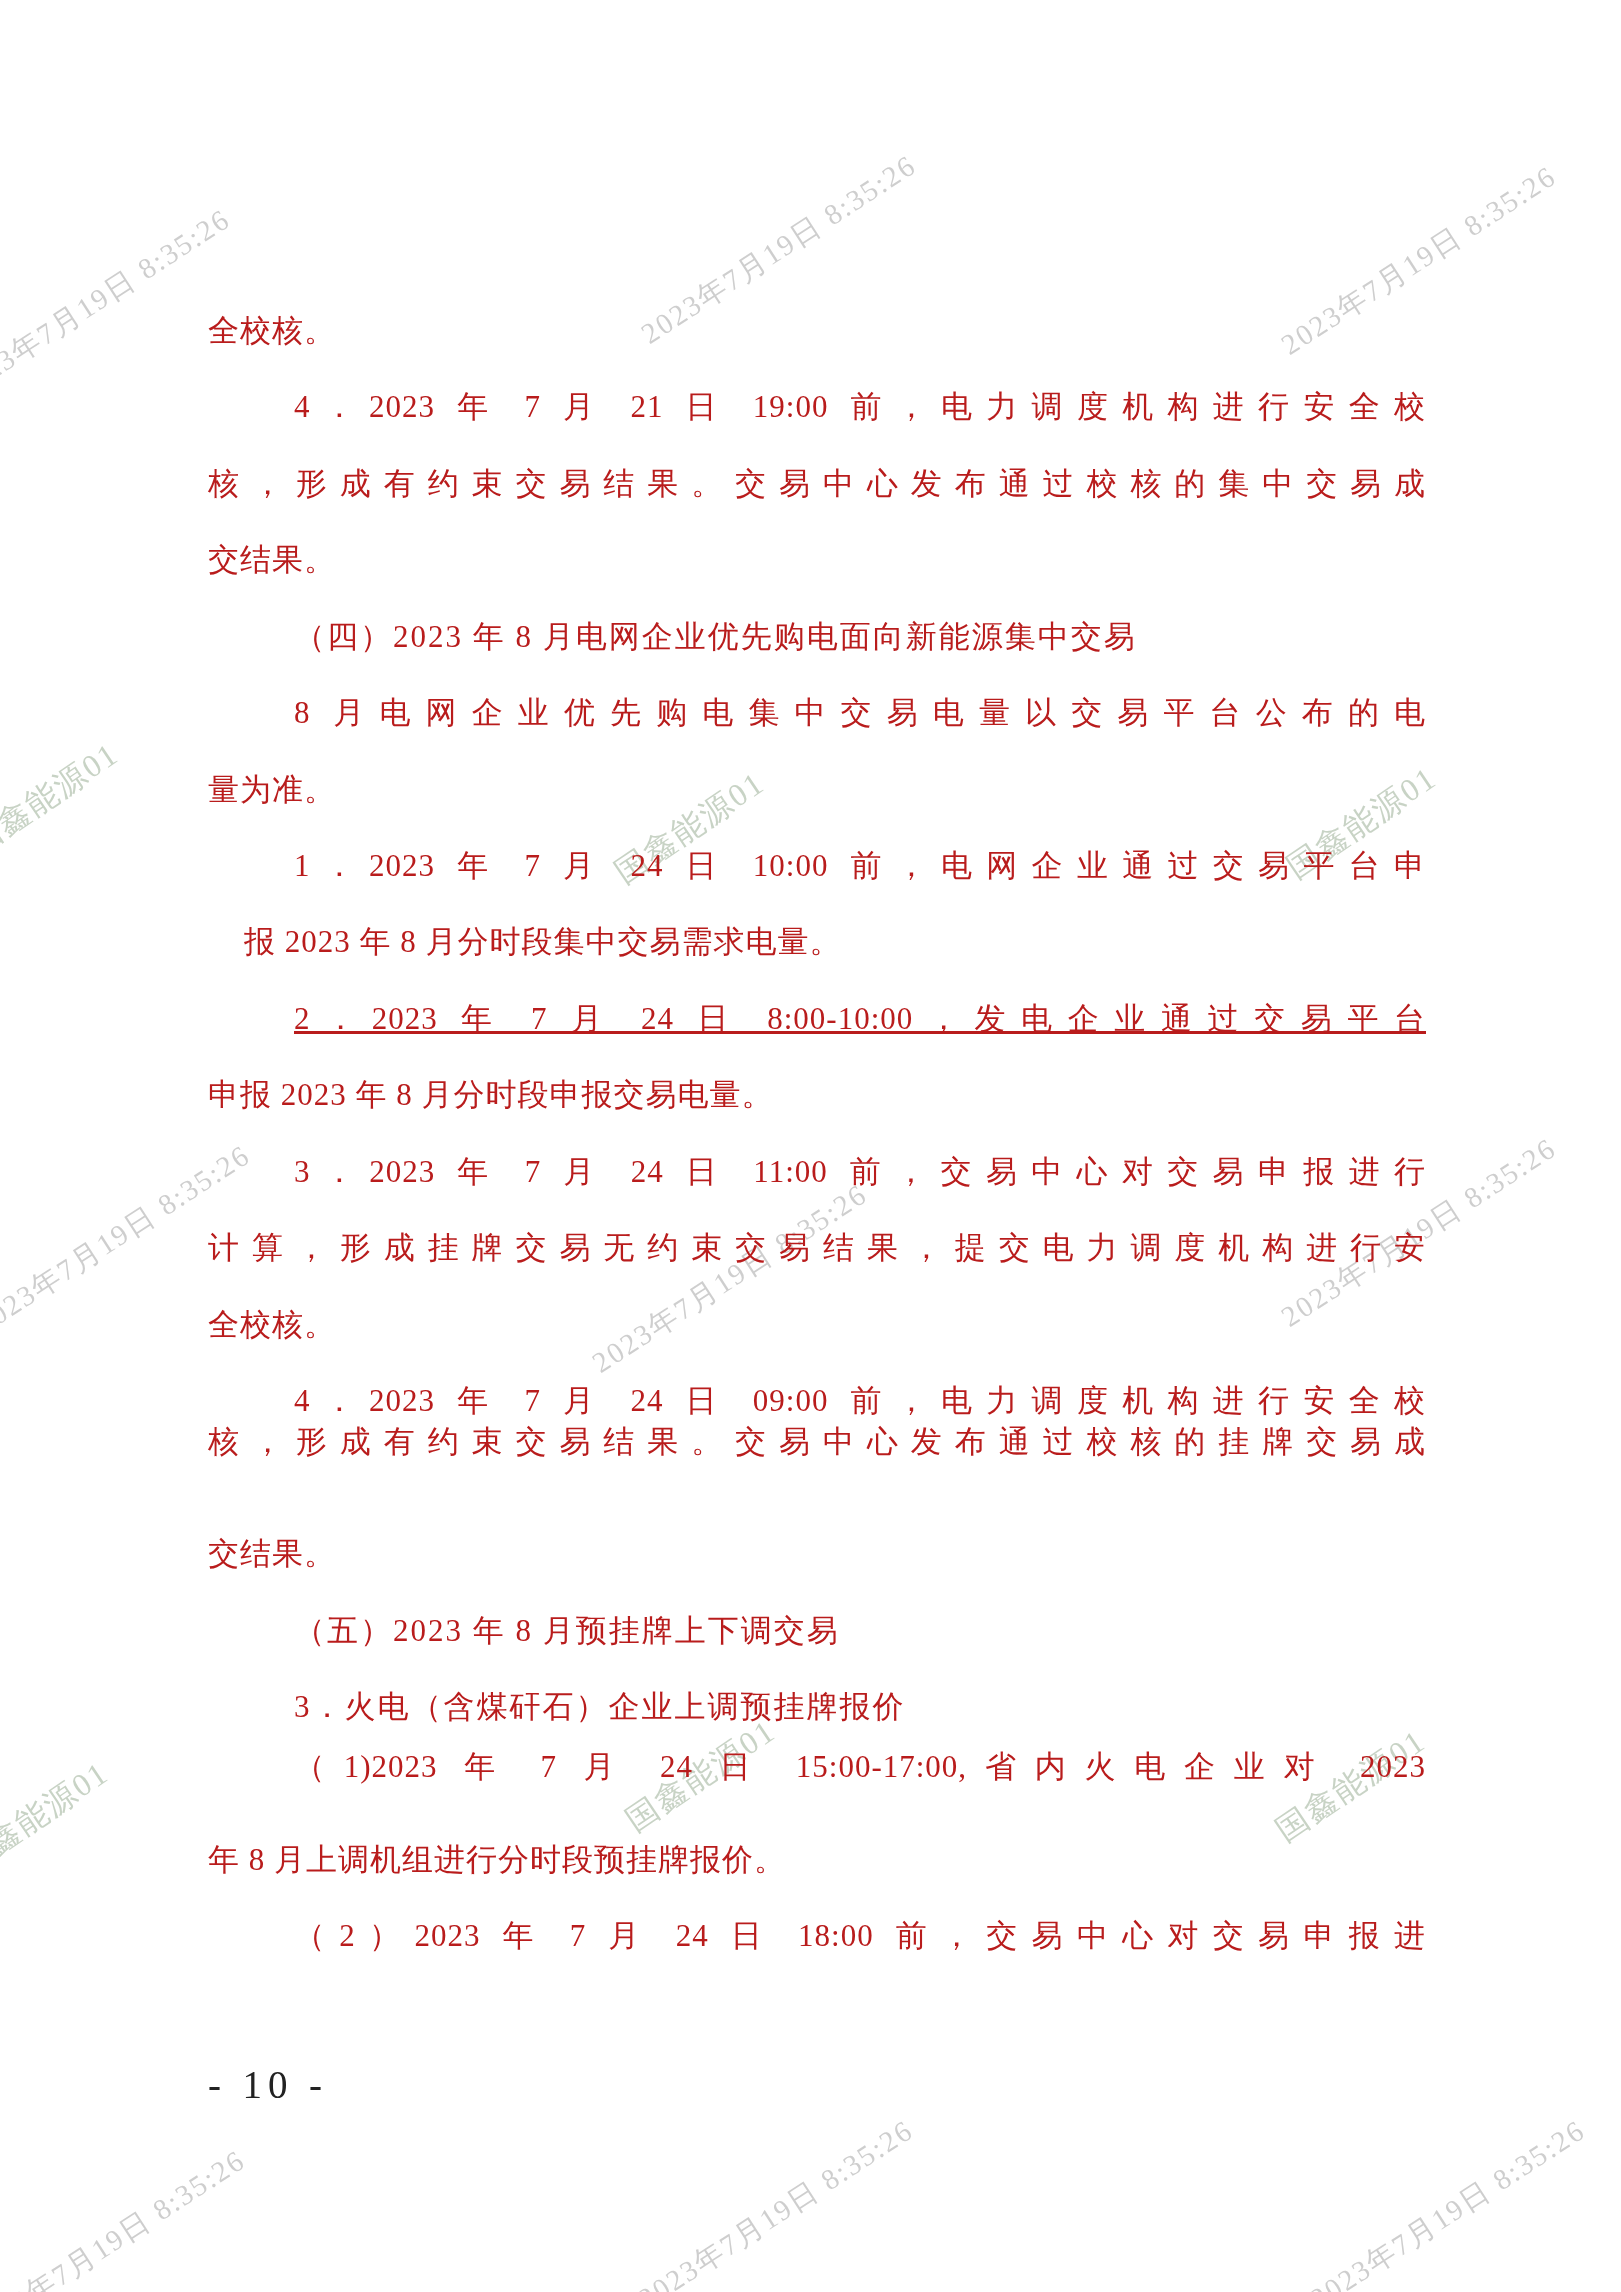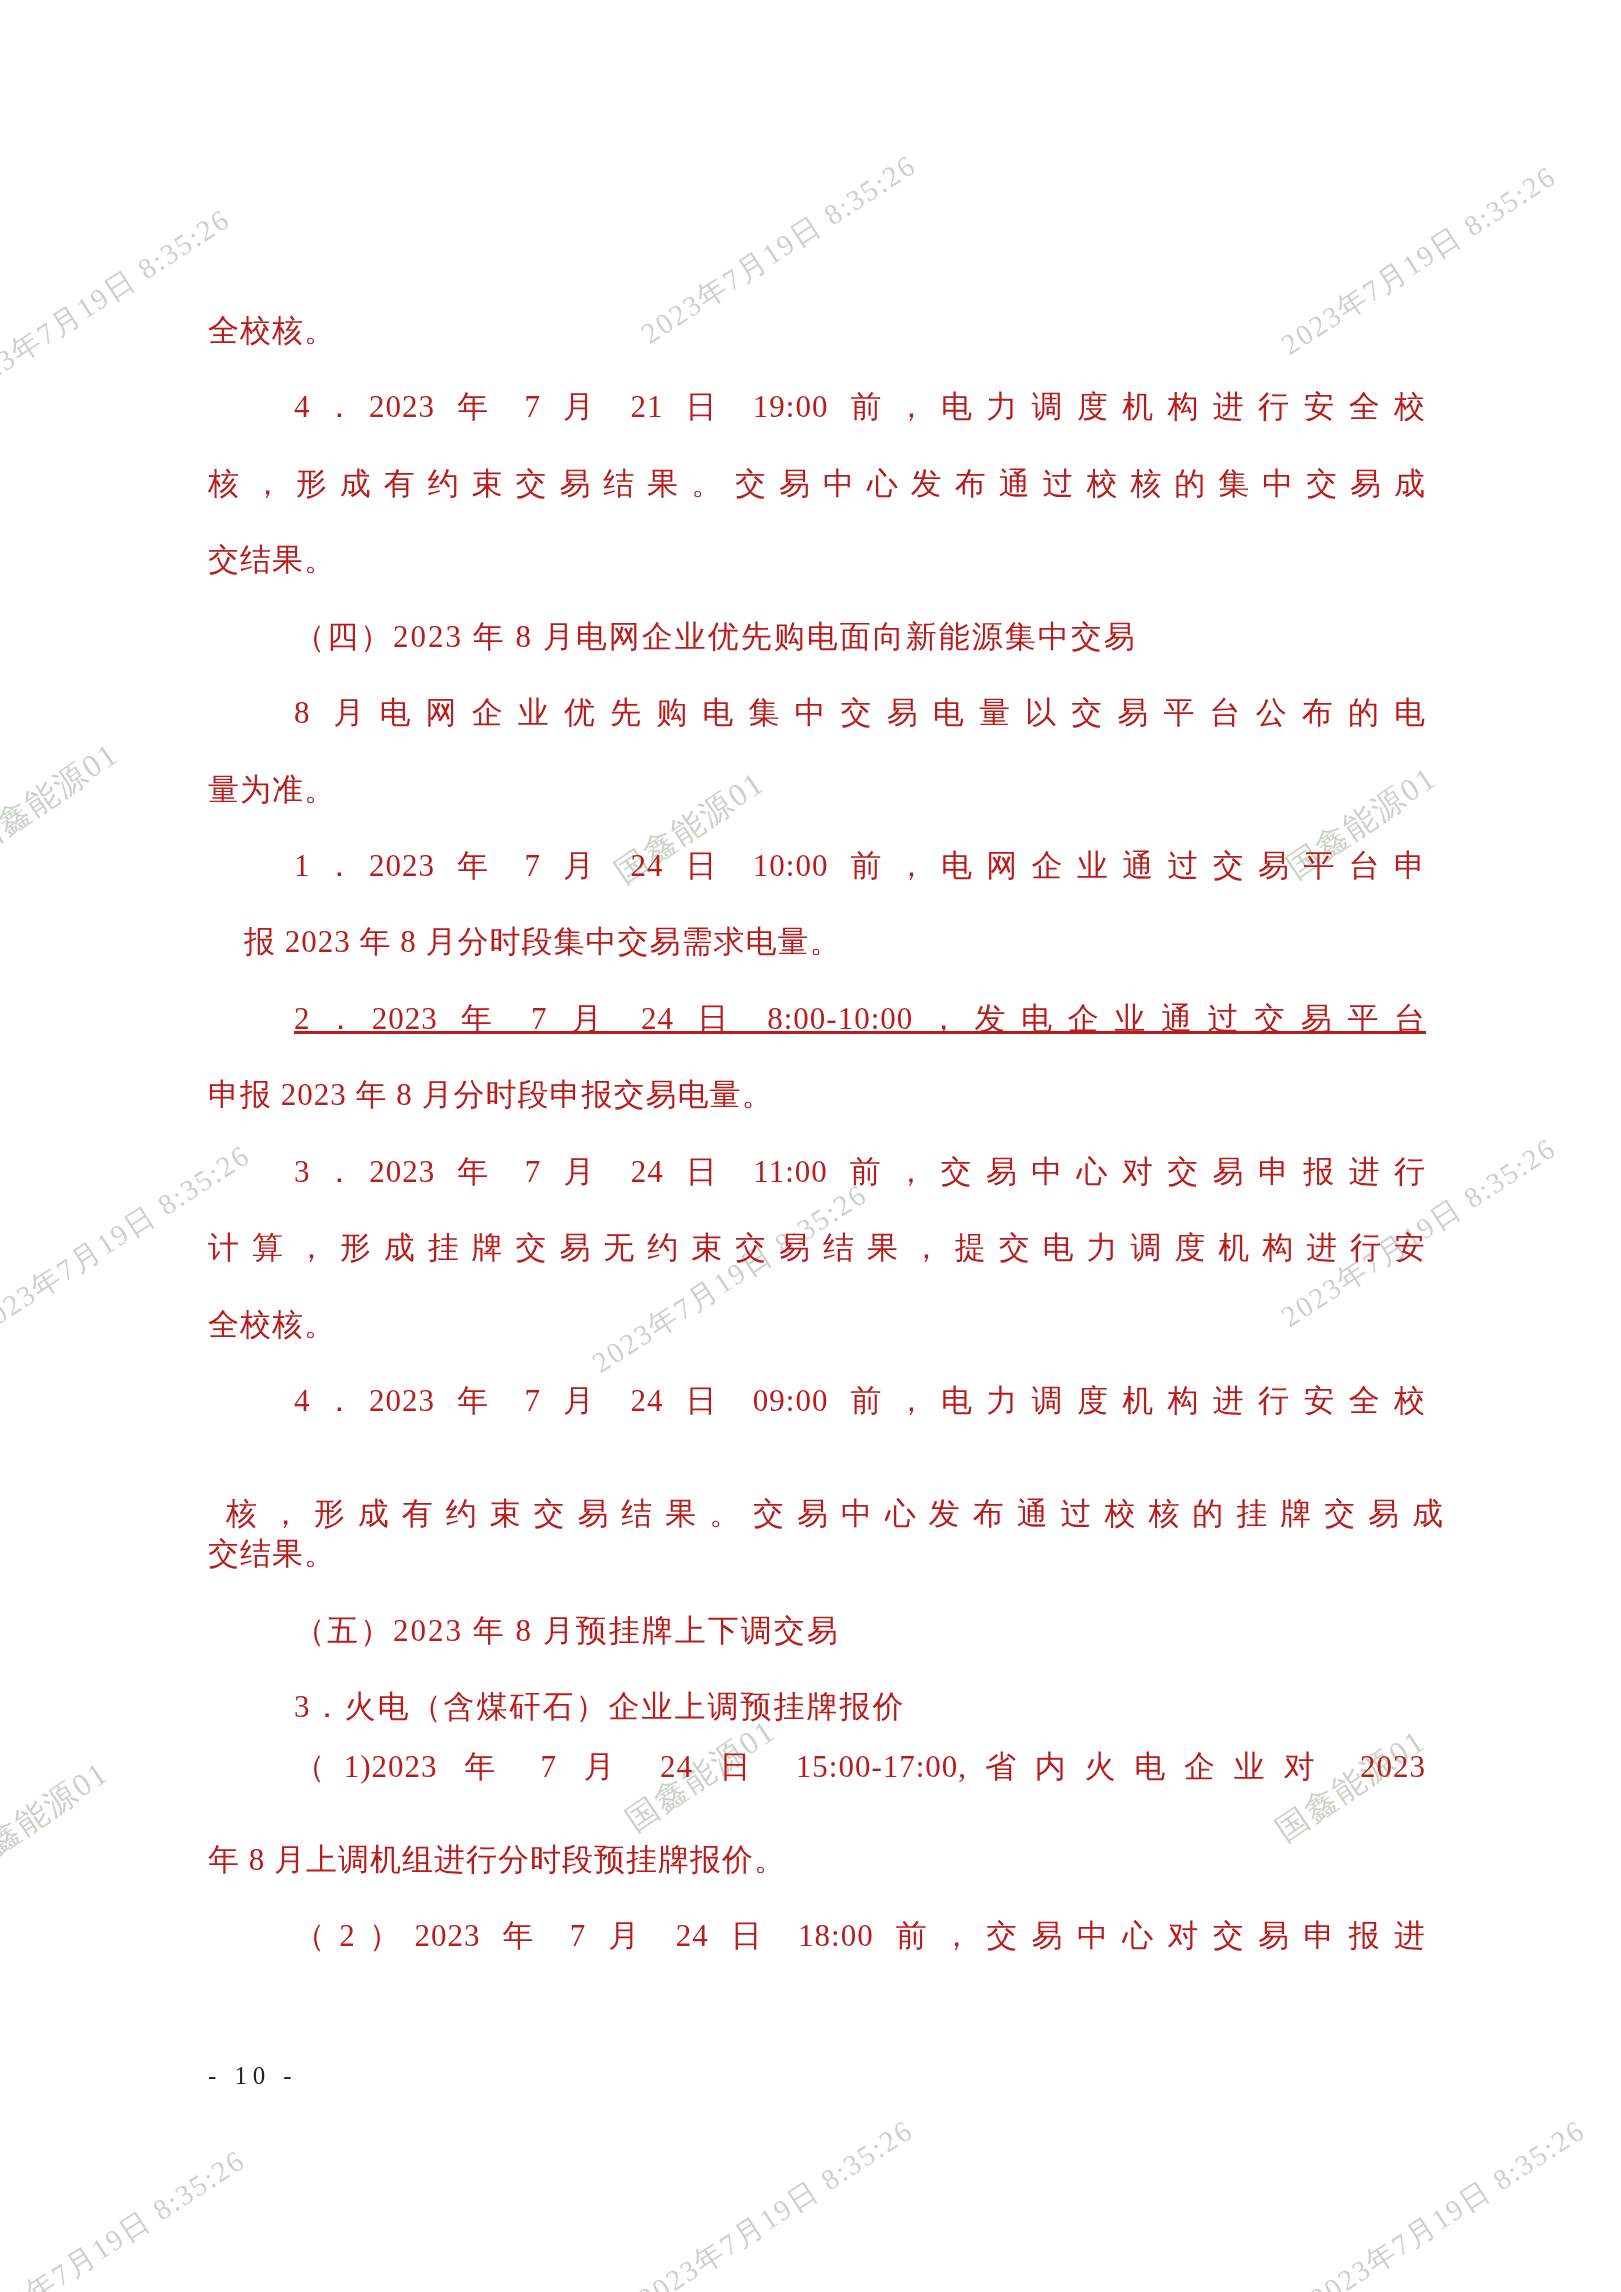--- a/index.html
+++ b/index.html
@@ -44,21 +44,21 @@
   }
   .wm-green{
     font-size:32px;
     letter-spacing:2px;
     transform:translate(-50%,-50%) rotate(-34deg);
     font-family:"Liberation Serif","DejaVu Serif",serif;
   }
   .page-number{
     position:absolute;
     left:208px;top:2062px;
-    font-size:25px;
+    font-size:39px;
     letter-spacing:5.9px;
     color:#222;
   }
 </style>
 </head>
 <body>
 
 <div class="page">
   <div id="watermarks-layer">
       <span class="wm wm-gray" style="left: 93px; top: 304px; color: rgba(165, 165, 165, 0.55);">2023年7月19日 8:35:26</span>
@@ -86,21 +86,21 @@
       <div class="line indent fill" style="top: 685px;">8 月电网企业优先购电集中交易电量以交易平台公布的电</div>
       <div class="line" style="top: 762px;">量为准。</div>
       <div class="line indent fill" style="top: 838px;">1．2023 年 7 月 24 日 10:00 前，电网企业通过交易平台申</div>
       <div class="line" style="top: 914px; margin-left: 36px;">报 2023 年 8 月分时段集中交易需求电量。</div>
       <div class="line indent fill" style="top: 991px; text-decoration: underline;">2．2023 年 7 月 24 日 8:00-10:00，发电企业通过交易平台</div>
       <div class="line" style="top: 1067px;">申报 2023 年 8 月分时段申报交易电量。</div>
       <div class="line indent fill" style="top: 1144px;">3．2023 年 7 月 24 日 11:00 前，交易中心对交易申报进行</div>
       <div class="line fill" style="top: 1220px;">计算，形成挂牌交易无约束交易结果，提交电力调度机构进行安</div>
       <div class="line" style="top: 1297px;">全校核。</div>
       <div class="line indent fill" style="top: 1373px;">4．2023 年 7 月 24 日 09:00 前，电力调度机构进行安全校</div>
-      <div class="line fill" style="top: 1486px; margin-left: 18px;">核，形成有约束交易结果。交易中心发布通过校核的挂牌交易成</div>
+      <div class="line fill" style="top: 1414px;">核，形成有约束交易结果。交易中心发布通过校核的挂牌交易成</div>
       <div class="line" style="top: 1526px;">交结果。</div>
       <div class="line indent bold" style="top: 1603px;">（五）2023 年 8 月预挂牌上下调交易</div>
       <div class="line indent bold" style="top: 1679px;">3．火电（含煤矸石）企业上调预挂牌报价</div>
       <div class="line indent fill" style="top: 1739px;">（1)2023 年 7 月 24 日 15:00-17:00,省内火电企业对 2023</div>
       <div class="line" style="top: 1832px;">年 8 月上调机组进行分时段预挂牌报价。</div>
       <div class="line indent fill" style="top: 1908px;">（2）2023 年 7 月 24 日 18:00 前，交易中心对交易申报进</div>
     </div>
   <div class="page-number">- 10 -</div>
 </div>
 

